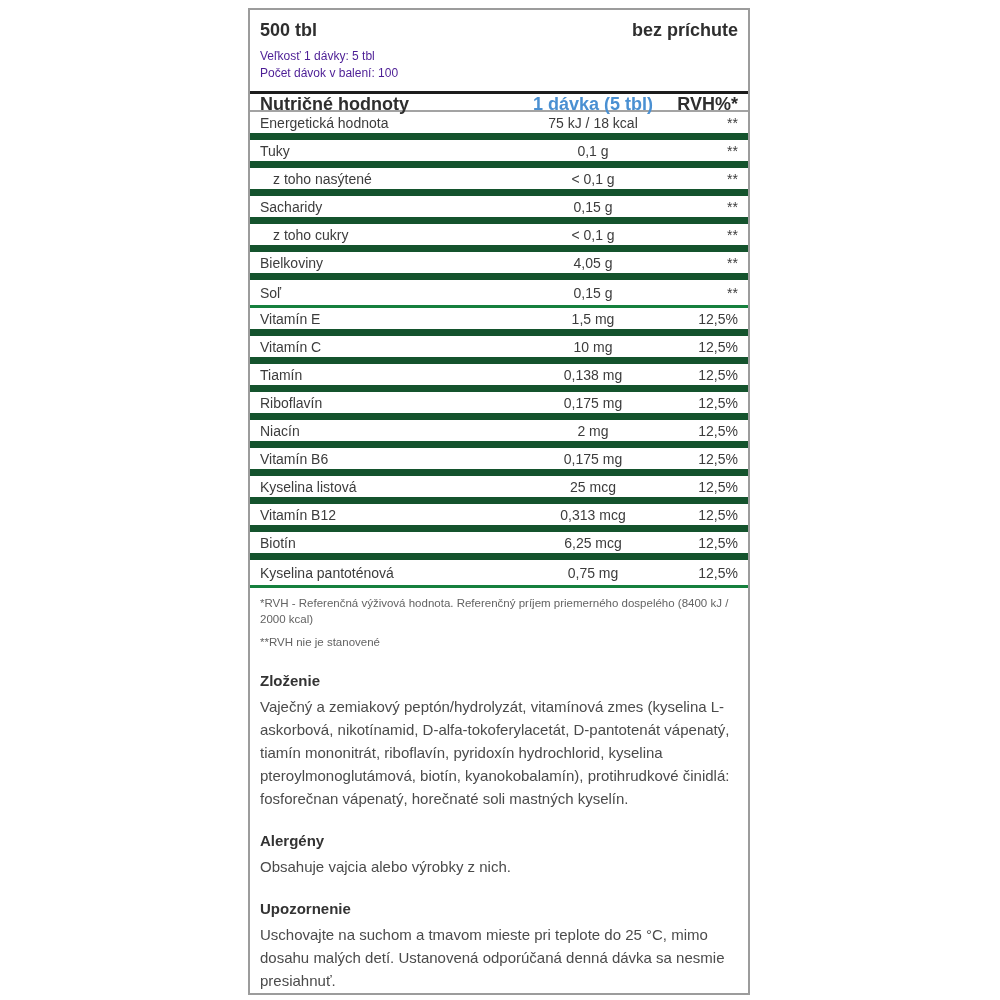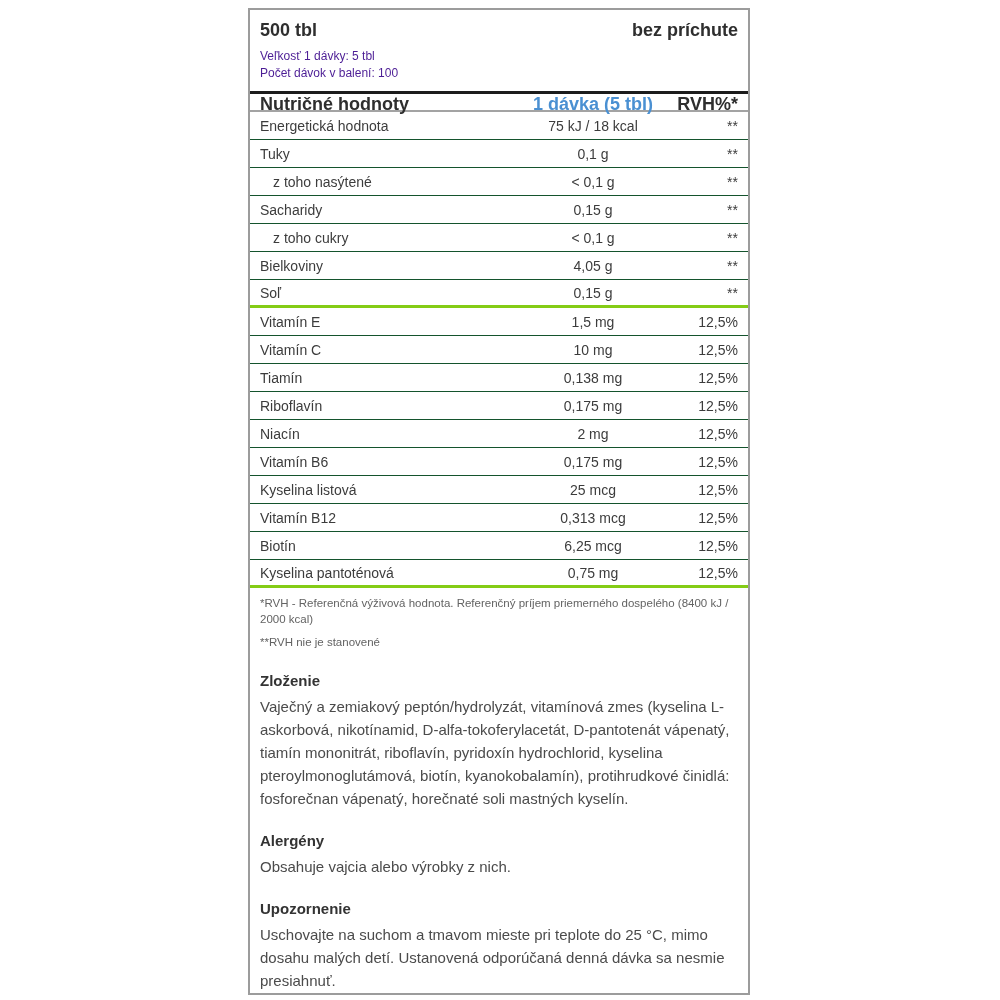--- a/index.html
+++ b/index.html
@@ -27,36 +27,36 @@
   .sub-line { font-size: 12px; line-height: 17px; color: #4c1d95; }
   .thick-line { border-top: 3px solid #1c1c1c; margin-top: 9px; }
   
   .nut-table { width: 100%; }
   .t-row {
     display: grid;
     grid-template-columns: 1fr 166px 62px;
     align-items: center;
     height: 28px;
     padding: 0 10px;
-    border-bottom: 1px solid #14532d;
+    border-bottom: 7px solid #14532d;
     font-size: 14px;
   }
   .t-row.header {
     height: 18px;
     font-weight: bold;
     font-size: 18px;
     color: #2e2e2e;
     border-bottom: 2px solid #a3a3a3;
   }
   .t-row .c-label { text-align: left; color: #3c3c3c; }
   .t-row.header .c-label { color: #2e2e2e; }
   .t-row .c-value { text-align: center; }
   .t-row .c-rvh  { text-align: right; }
   .t-row.indent .c-label { padding-left: 13px; }
-  .t-row.thick { border-bottom: 3px solid #84cc16; }
+  .t-row.thick { border-bottom: 3px solid #15803d; }
   
   .footnotes { padding: 7px 10px 0 10px; }
   .footnote { font-size: 11.5px; line-height: 16px; color: #636363; }
   .footnote + .footnote { margin-top: 7px; }
   
   .sections { padding: 0 10px; }
   .section-title {
     font-size: 15px; font-weight: bold; color: #333333;
     margin-top: 20px; line-height: 21px;
   }

